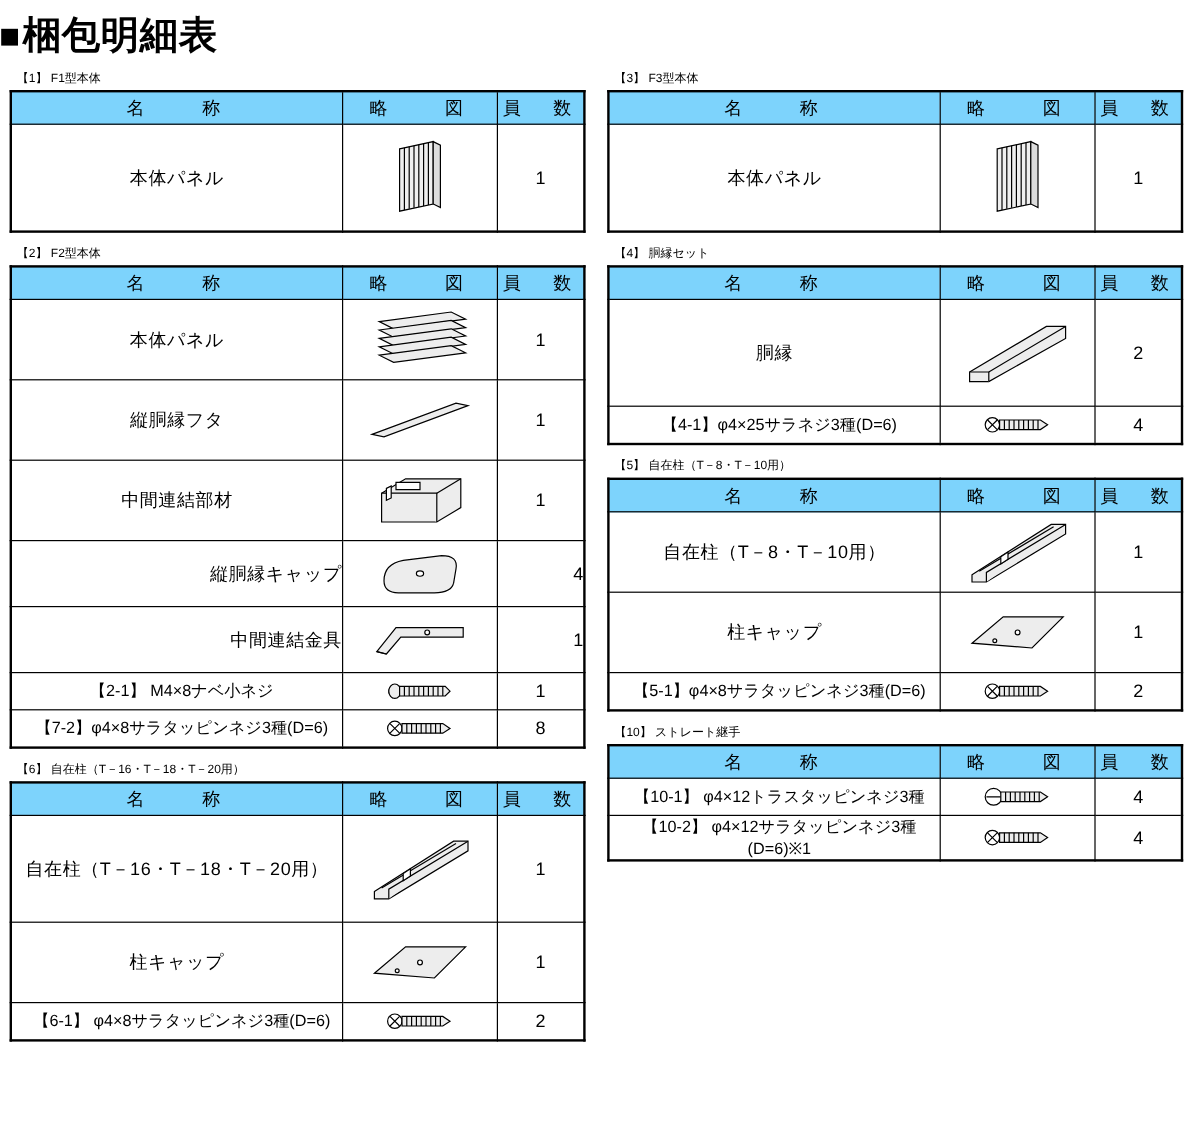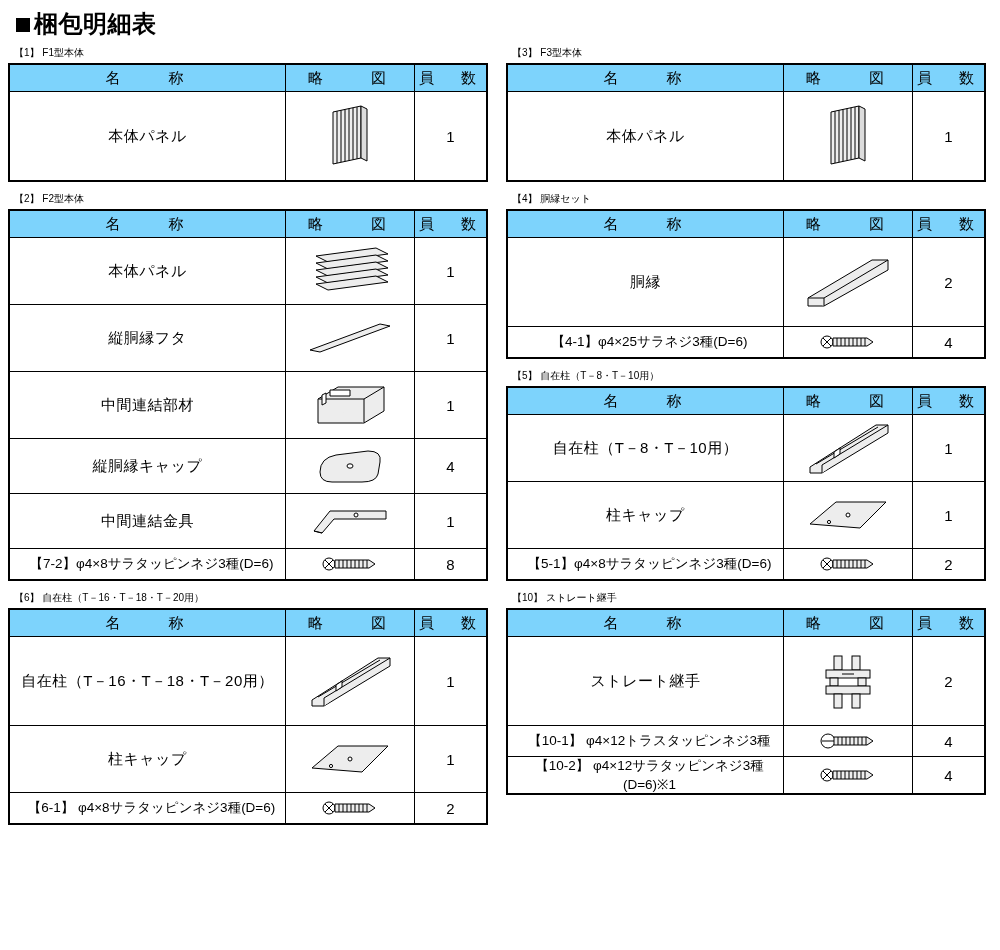--- a/index.html
+++ b/index.html
@@ -19,22 +19,22 @@
     position: relative;
     width: 1000px;
     height: 950px;
     padding: 0;
   }
   
   .page-title {
     display: flex;
     align-items: center;
     gap: 4px;
-    margin: 8px 0 6px 16px;
-    font-size: 24px;
+    margin: 8px 0 6px 1px;
+    font-size: 32px;
     font-weight: bold;
     letter-spacing: 0.5px;
   }
   .title-marker {
     width: 14px;
     height: 14px;
     background: #000;
     display: inline-block;
     position: relative;
     top: 1px;
@@ -96,21 +96,21 @@
   tr.screw td {
     height: 30px;
   }
   tr.screw td.name {
     font-size: 13.5px;
     padding-left: 8px;
     letter-spacing: 0;
   }
   tr.tall td { height: 88px; }
   tr.mid  td { height: 66px; }
-  tr.small td { height: 54px; }
+  tr.small td { height: 54px; text-align: right; }
 
   .fig-wrap {
     display: flex;
     align-items: center;
     justify-content: center;
     height: 100%;
   }
   svg { display: block; }
 </style>
 </head>
@@ -240,20 +240,36 @@
         <path d="M10 32 L26 12 L82 12 L82 20 L30 20 L18 34 Z"></path>
         <path d="M10 32 L18 34"></path>
         <circle cx="52" cy="16" r="2" fill="#fff"></circle>
       </g>
     </svg>
                   </div>
                 </td>
                 <td class="qty">1</td>
               </tr>
               <tr class="screw">
+                <td class="name">【2-1】 M4×8ナベ小ネジ</td>
+                <td class="fig">
+                  <div class="fig-wrap">
+                    <svg width="62" height="20" viewBox="0 0 62 20">
+      <g stroke="#000" stroke-width="1" fill="#ededed">
+        <path d="M8 5 Q2 10 8 15 L8 5 Z" fill="#fff"></path>
+        <ellipse cx="10" cy="10" rx="5" ry="6"></ellipse>
+        <path d="M14 6 L52 6 L56 10 L52 14 L14 14 Z"></path>
+        <path d="M18 6 L18 14 M22 6 L22 14 M26 6 L26 14 M30 6 L30 14 M34 6 L34 14 M38 6 L38 14 M42 6 L42 14 M46 6 L46 14 M50 6 L50 14"></path>
+      </g>
+    </svg>
+                  </div>
+                </td>
+                <td class="qty">1</td>
+              </tr>
+              <tr class="screw">
                 <td class="name">【7-2】φ4×8サラタッピンネジ3種(D=6)</td>
                 <td class="fig">
                   <div class="fig-wrap">
                     <svg width="62" height="20" viewBox="0 0 62 20">
       <g stroke="#000" stroke-width="1" fill="#ededed">
         <circle cx="10" cy="10" r="6" fill="#fff"></circle>
         <path d="M6 6 L14 14 M14 6 L6 14"></path>
         <path d="M16 6 L50 6 L56 10 L50 14 L16 14 Z"></path>
         <path d="M20 6 L20 14 M24 6 L24 14 M28 6 L28 14 M32 6 L32 14 M36 6 L36 14 M40 6 L40 14 M44 6 L44 14 M48 6 L48 14"></path>
       </g>
@@ -472,41 +488,20 @@
           <div class="section-title">【10】 ストレート継手</div>
           <table class="pk">
             <thead>
               <tr>
                 <th class="c-name">名　　称</th>
                 <th class="c-fig">略　　図</th>
                 <th class="c-qty">員　数</th>
               </tr>
             </thead>
             <tbody>
-              <tr class="tall">
-                <td class="name">ストレート継手</td>
-                <td class="fig">
-                  <div class="fig-wrap">
-                    <svg width="64" height="62" viewBox="0 0 64 62">
-      <g stroke="#000" stroke-width="1" fill="#ededed">
-        <rect x="18" y="6" width="8" height="14"></rect>
-        <rect x="36" y="6" width="8" height="14"></rect>
-        <rect x="10" y="20" width="44" height="8"></rect>
-        <rect x="14" y="28" width="8" height="8"></rect>
-        <rect x="42" y="28" width="8" height="8"></rect>
-        <rect x="10" y="36" width="44" height="8"></rect>
-        <rect x="18" y="44" width="8" height="14"></rect>
-        <rect x="36" y="44" width="8" height="14"></rect>
-        <path d="M26 24 L38 24"></path>
-      </g>
-    </svg>
-                  </div>
-                </td>
-                <td class="qty">2</td>
-              </tr>
               <tr class="screw">
                 <td class="name">【10-1】 φ4×12トラスタッピンネジ3種</td>
                 <td class="fig">
                   <div class="fig-wrap">
                     <svg width="62" height="20" viewBox="0 0 62 20">
       <g stroke="#000" stroke-width="1" fill="#ededed">
         <ellipse cx="11" cy="10" rx="7" ry="7" fill="#fff"></ellipse>
         <path d="M5 10 L17 10"></path>
         <path d="M17 6 L50 6 L56 10 L50 14 L17 14 Z"></path>
         <path d="M21 6 L21 14 M25 6 L25 14 M29 6 L29 14 M33 6 L33 14 M37 6 L37 14 M41 6 L41 14 M45 6 L45 14 M49 6 L49 14"></path>

